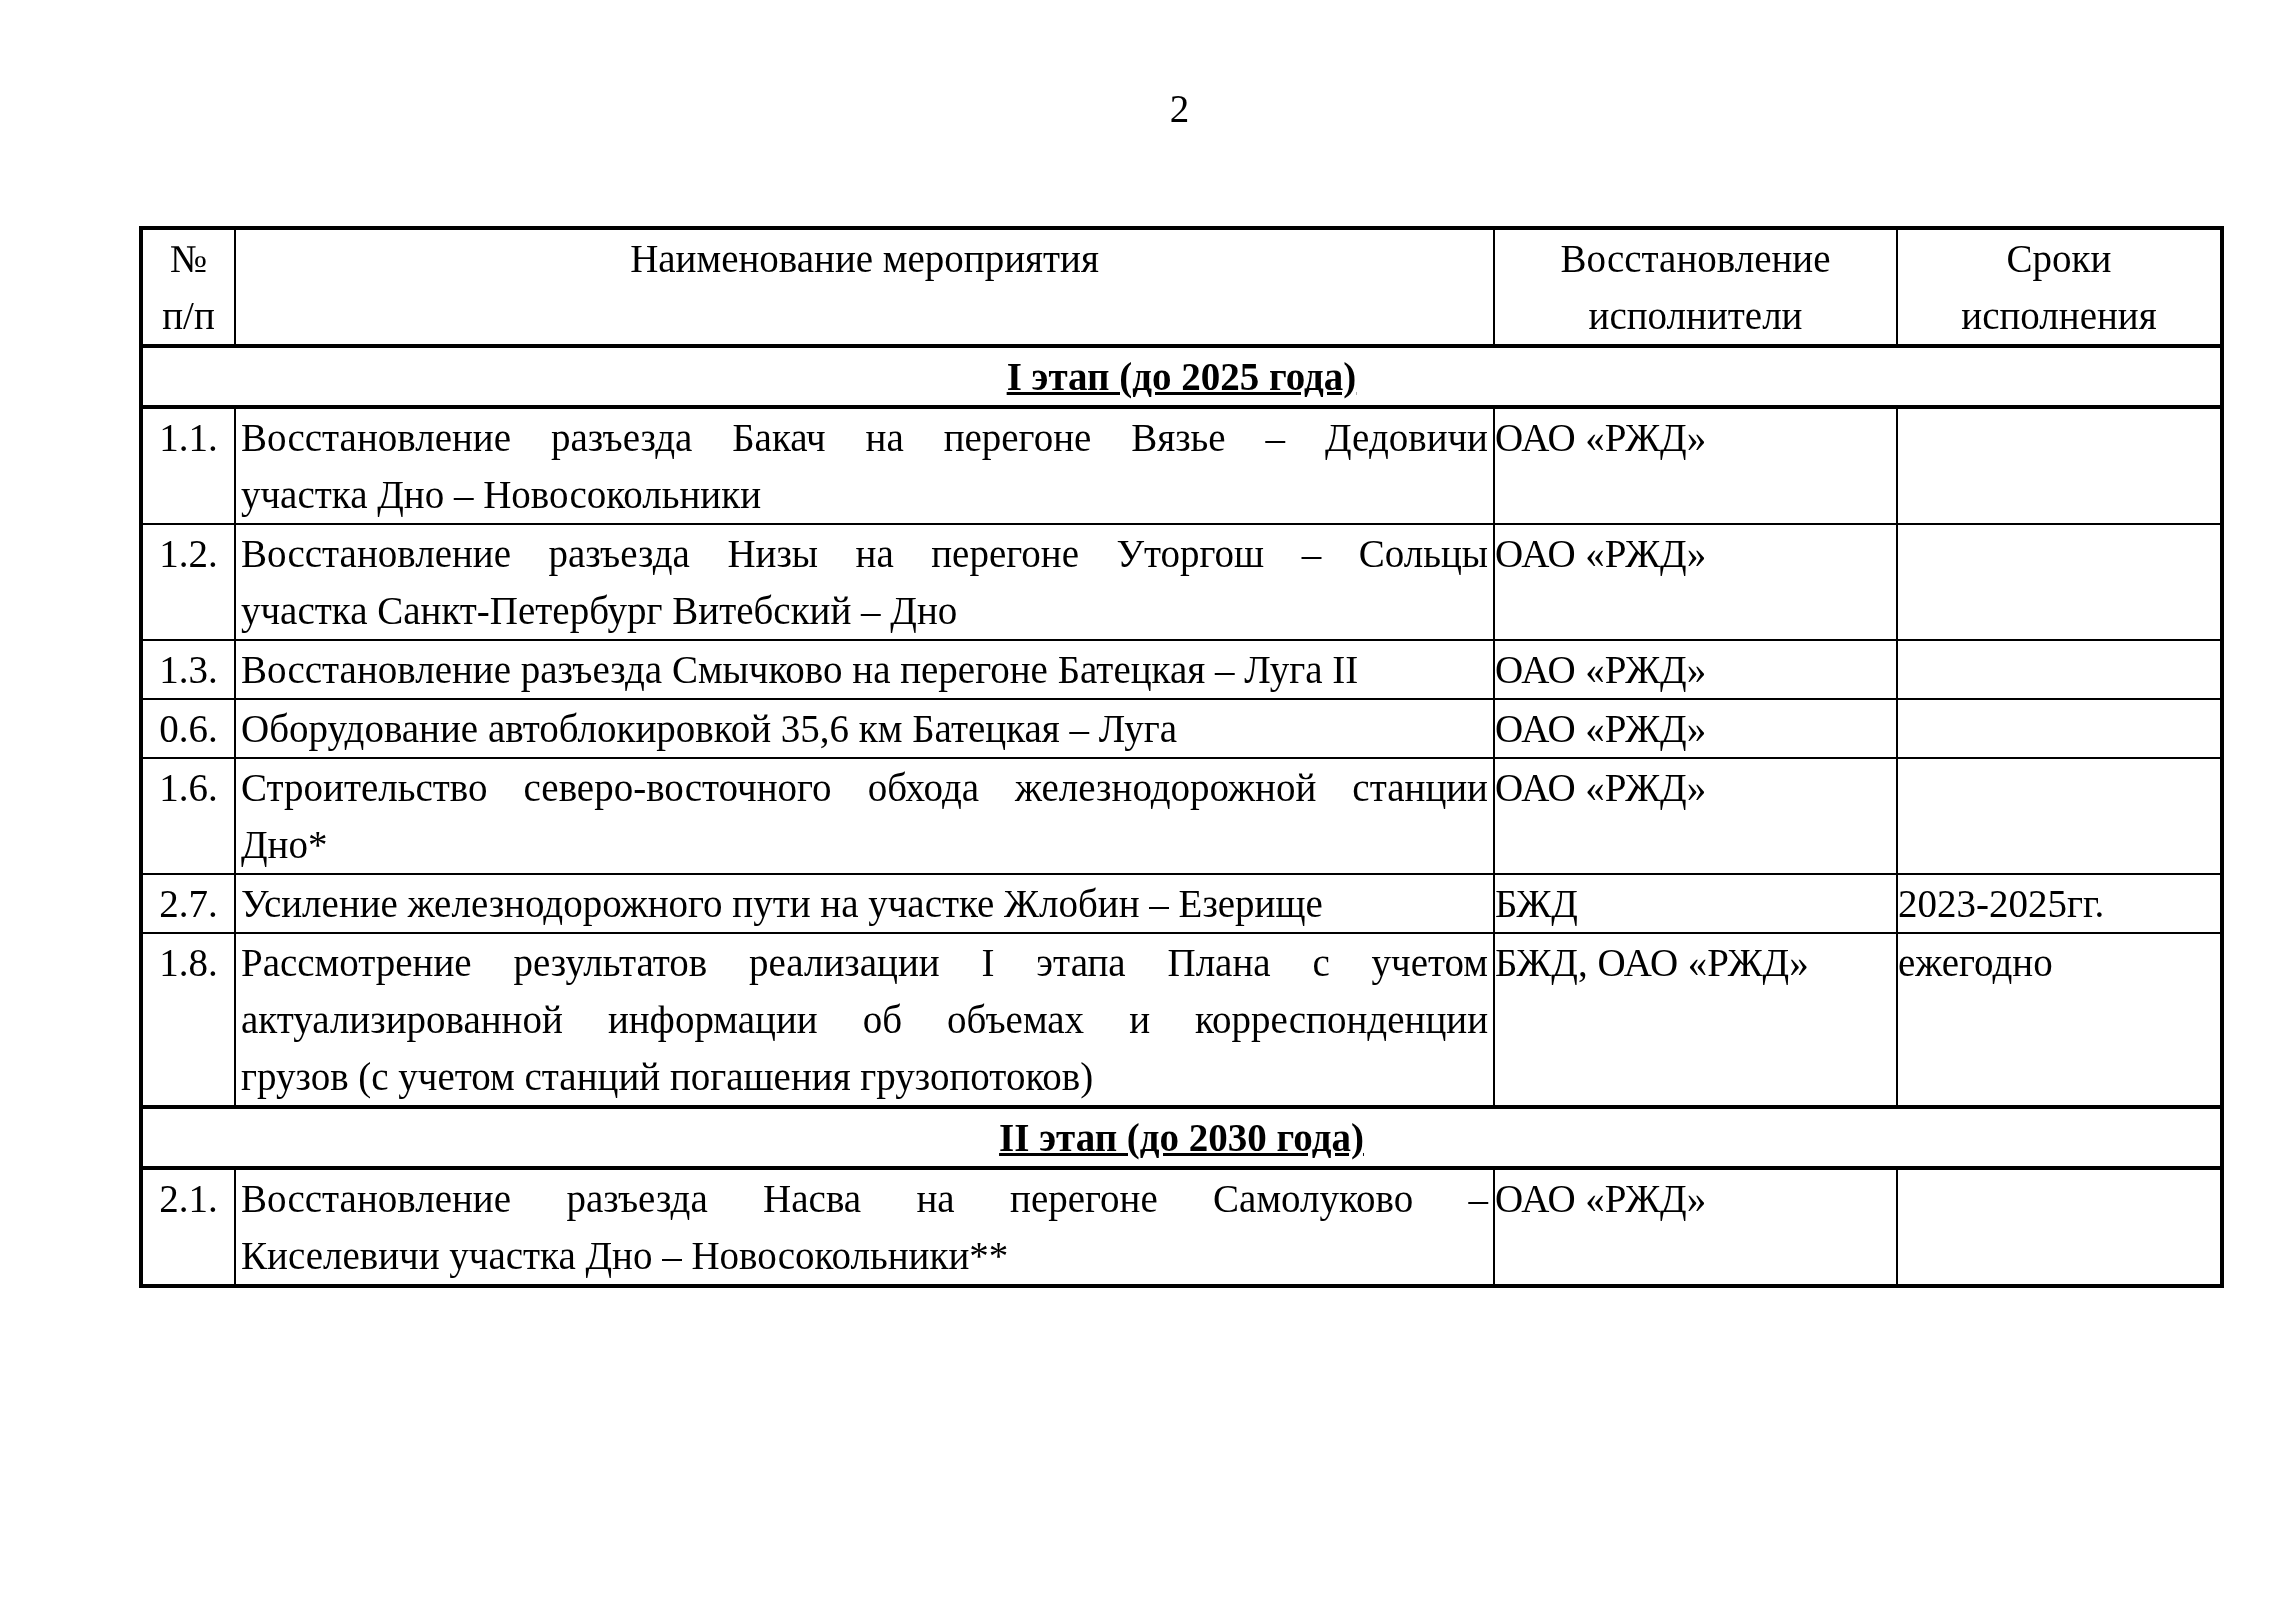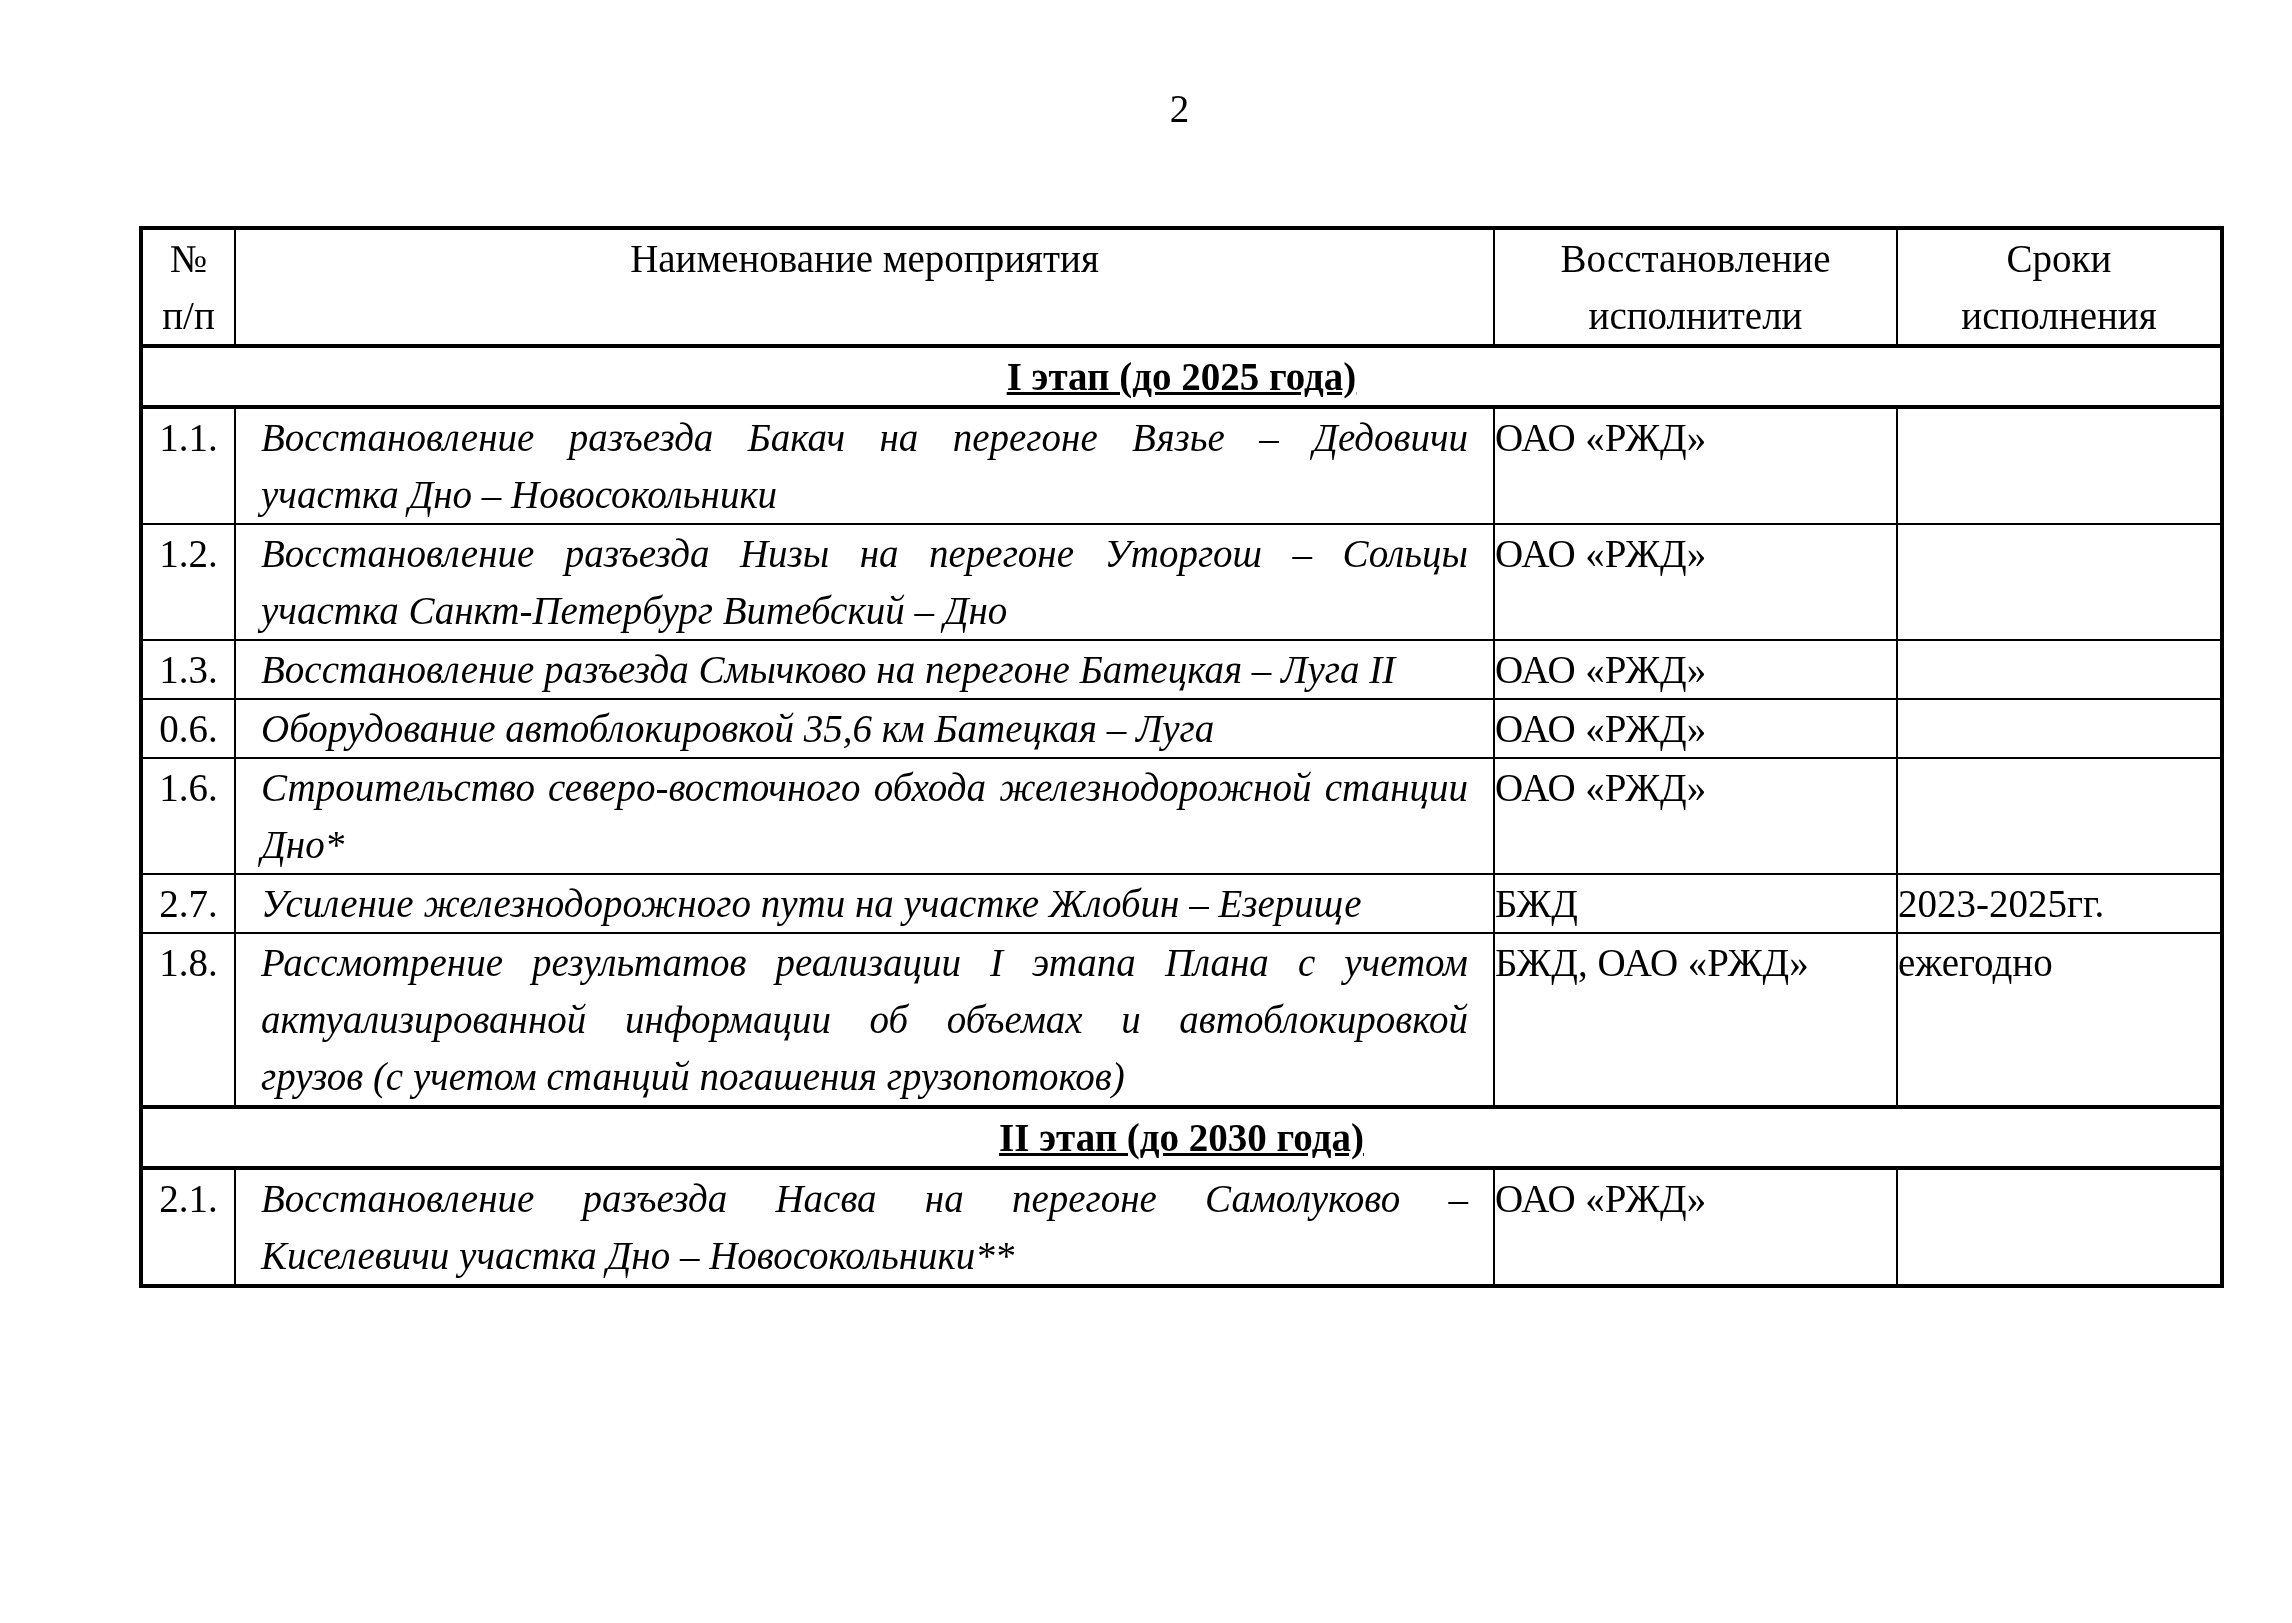--- a/index.html
+++ b/index.html
@@ -46,21 +46,21 @@
   .hline { text-align: center; }
 
   td.c-section {
     border-top: 4.9px solid #000;
     border-bottom: 4.9px solid #000;
     font-weight: bold;
     text-align: center;
     text-decoration: underline;
   }
   td.c-num  { text-align: center; }
-  td.c-name { padding: 0 25px; font-style: italic; }
+  td.c-name { padding: 0 5px; }
   .jline {
     text-align: justify;
     -moz-text-align-last: justify;
     text-align-last: justify;
   }
   .jline:last-child {
     -moz-text-align-last: left;
     text-align-last: left;
   }
   td.c-resp, td.c-terms { text-align: left; }
@@ -150,21 +150,21 @@
           <td class="c-name">
             <div class="jline">Усиление железнодорожного пути на участке Жлобин – Езерище</div>
           </td>
           <td class="c-resp">БЖД</td>
           <td class="c-terms">2023-2025гг.</td>
         </tr>
         <tr>
           <td class="c-num">1.8.</td>
           <td class="c-name">
             <div class="jline">Рассмотрение результатов реализации I этапа Плана с учетом</div>
-            <div class="jline">актуализированной информации об объемах и автоблокировкой</div>
+            <div class="jline">актуализированной информации об объемах и корреспонденции</div>
             <div class="jline">грузов (с учетом станций погашения грузопотоков)</div>
           </td>
           <td class="c-resp">БЖД, ОАО «РЖД»</td>
           <td class="c-terms">ежегодно</td>
         </tr>
         <tr>
           <td colspan="4" class="c-section">II этап (до 2030 года)</td>
         </tr>
         <tr>
           <td class="c-num">2.1.</td>

